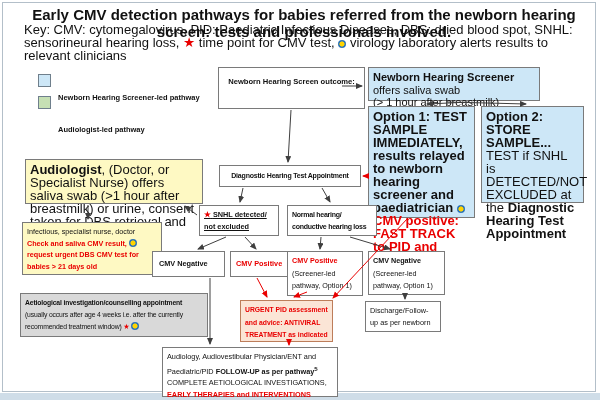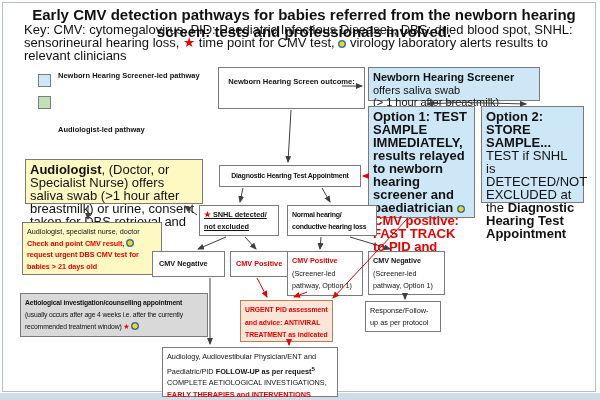--- a/index.html
+++ b/index.html
@@ -8,21 +8,21 @@
   .canvas { position:relative; width:600px; height:400px; background:#fff; overflow:hidden; }
   .frame { position:absolute; left:2px; top:2px; width:594px; height:390px; border:1px solid #b3bfc9; background:#fff; }
   .bottom-strip { position:absolute; left:0; top:393px; width:600px; height:7px; background:#cfdde8; }
 
   #title { position:absolute; left:24px; top:6px; width:560px; font-size:15px; font-weight:bold;text-align:center; }
   #key { position:absolute; left:24px; top:23px; width:552px; font-size:13px; line-height:13px; }
   .swatch { position:absolute; width:13px; height:13px; border:1px solid #6f7f8c; }
   #swatch-screener { left:38px; top:74px; background:#cde7f7; }
   #swatch-audiologist { left:38px; top:96px; background:#c6e0b4; }
   .legend-label { position:absolute; font-size:7.5px; font-weight:bold; }
-  #legend-label-screener { left:58px; top:71px; }
+  #legend-label-screener { left:58px; top:93px; }
   #legend-label-audiologist { left:58px; top:99px;margin-top:26px; }
 
   .box { position:absolute; border:1px solid #7a7a7a; background:#fff; padding:3px 4px; font-size:13px; line-height:12px; }
   .blue { background:#cde7f7; }
   .greenbg { background:#fef9c3; }
   .graybg { background:#d9d9d9; }
   .peach { background:#fbe5d6; border-color:#bd7d5a; }
   .b { font-weight:bold; }
   .red { color:#e90000; }
   .star { color:#e90000; font-size:1.05em; }
@@ -98,23 +98,23 @@
   <div class="box" id="box-diagnostic">Diagnostic Hearing Test Appointment</div>
 
   <div class="box" id="box-snhl">
     <span class="star">★</span>
     <span>SNHL detected/ not excluded</span>
   </div>
 
   <div class="box" id="box-normal">Normal hearing/ conductive hearing loss</div>
 
   <div class="box greenbg" id="box-aud-action">
-    <div>Audiologist, specialist nurse, doctor</div>
+    <div>Infectious, specialist nurse, doctor</div>
     <div class="b red">
-      <span>Check and point CMV result,</span>
+      <span>Check and saliva CMV result,</span>
       <span class="gear"></span>
       <span>request urgent DBS CMV test for babies &gt; 21 days old</span>
     </div>
   </div>
 
   <div class="box" id="box-cmv-neg1">CMV Negative</div>
   <div class="box red" id="box-cmv-pos1">CMV Positive</div>
 
   <div class="box" id="box-cmv-pos2">
     <div class="b red">CMV Positive</div>
@@ -132,24 +132,24 @@
       <span>(usually occurs after age 4 weeks i.e. after the currently recommended treatment window)</span>
       <span class="star">★</span>
       <span class="gear"></span>
     </div>
   </div>
 
   <div class="box peach" id="box-urgent">
     <span class="red">URGENT PID assessment and advice: ANTIVIRAL TREATMENT as indicated</span>
   </div>
 
-  <div class="box" id="box-discharge">Response/Follow-up as per protocol</div>
+  <div class="box" id="box-discharge">Discharge/Follow-up as per newborn</div>
 
   <div class="box" id="box-followup">
-    <span>Audiology, Audiovestibular Physician/ENT and Paediatric/PID </span><span class="b">FOLLOW-UP as per request</span><sup class="b">5</sup><br>
+    <span>Audiology, Audiovestibular Physician/ENT and Paediatric/PID </span><span class="b">FOLLOW-UP as per pathway</span><sup class="b">5</sup><br>
     <span>COMPLETE AETIOLOGICAL INVESTIGATIONS,</span><br>
     <span class="b red">EARLY THERAPIES and INTERVENTIONS</span>
   </div>
 
   <svg class="arrows" viewBox="0 0 600 400">
     <defs>
       <marker id="mb" markerWidth="7" markerHeight="7" refX="6" refY="3" orient="auto">
         <path d="M0,0 L7,3 L0,6 Z" fill="#3f3f3f"></path>
       </marker>
       <marker id="mr" markerWidth="7" markerHeight="7" refX="6" refY="3" orient="auto">

